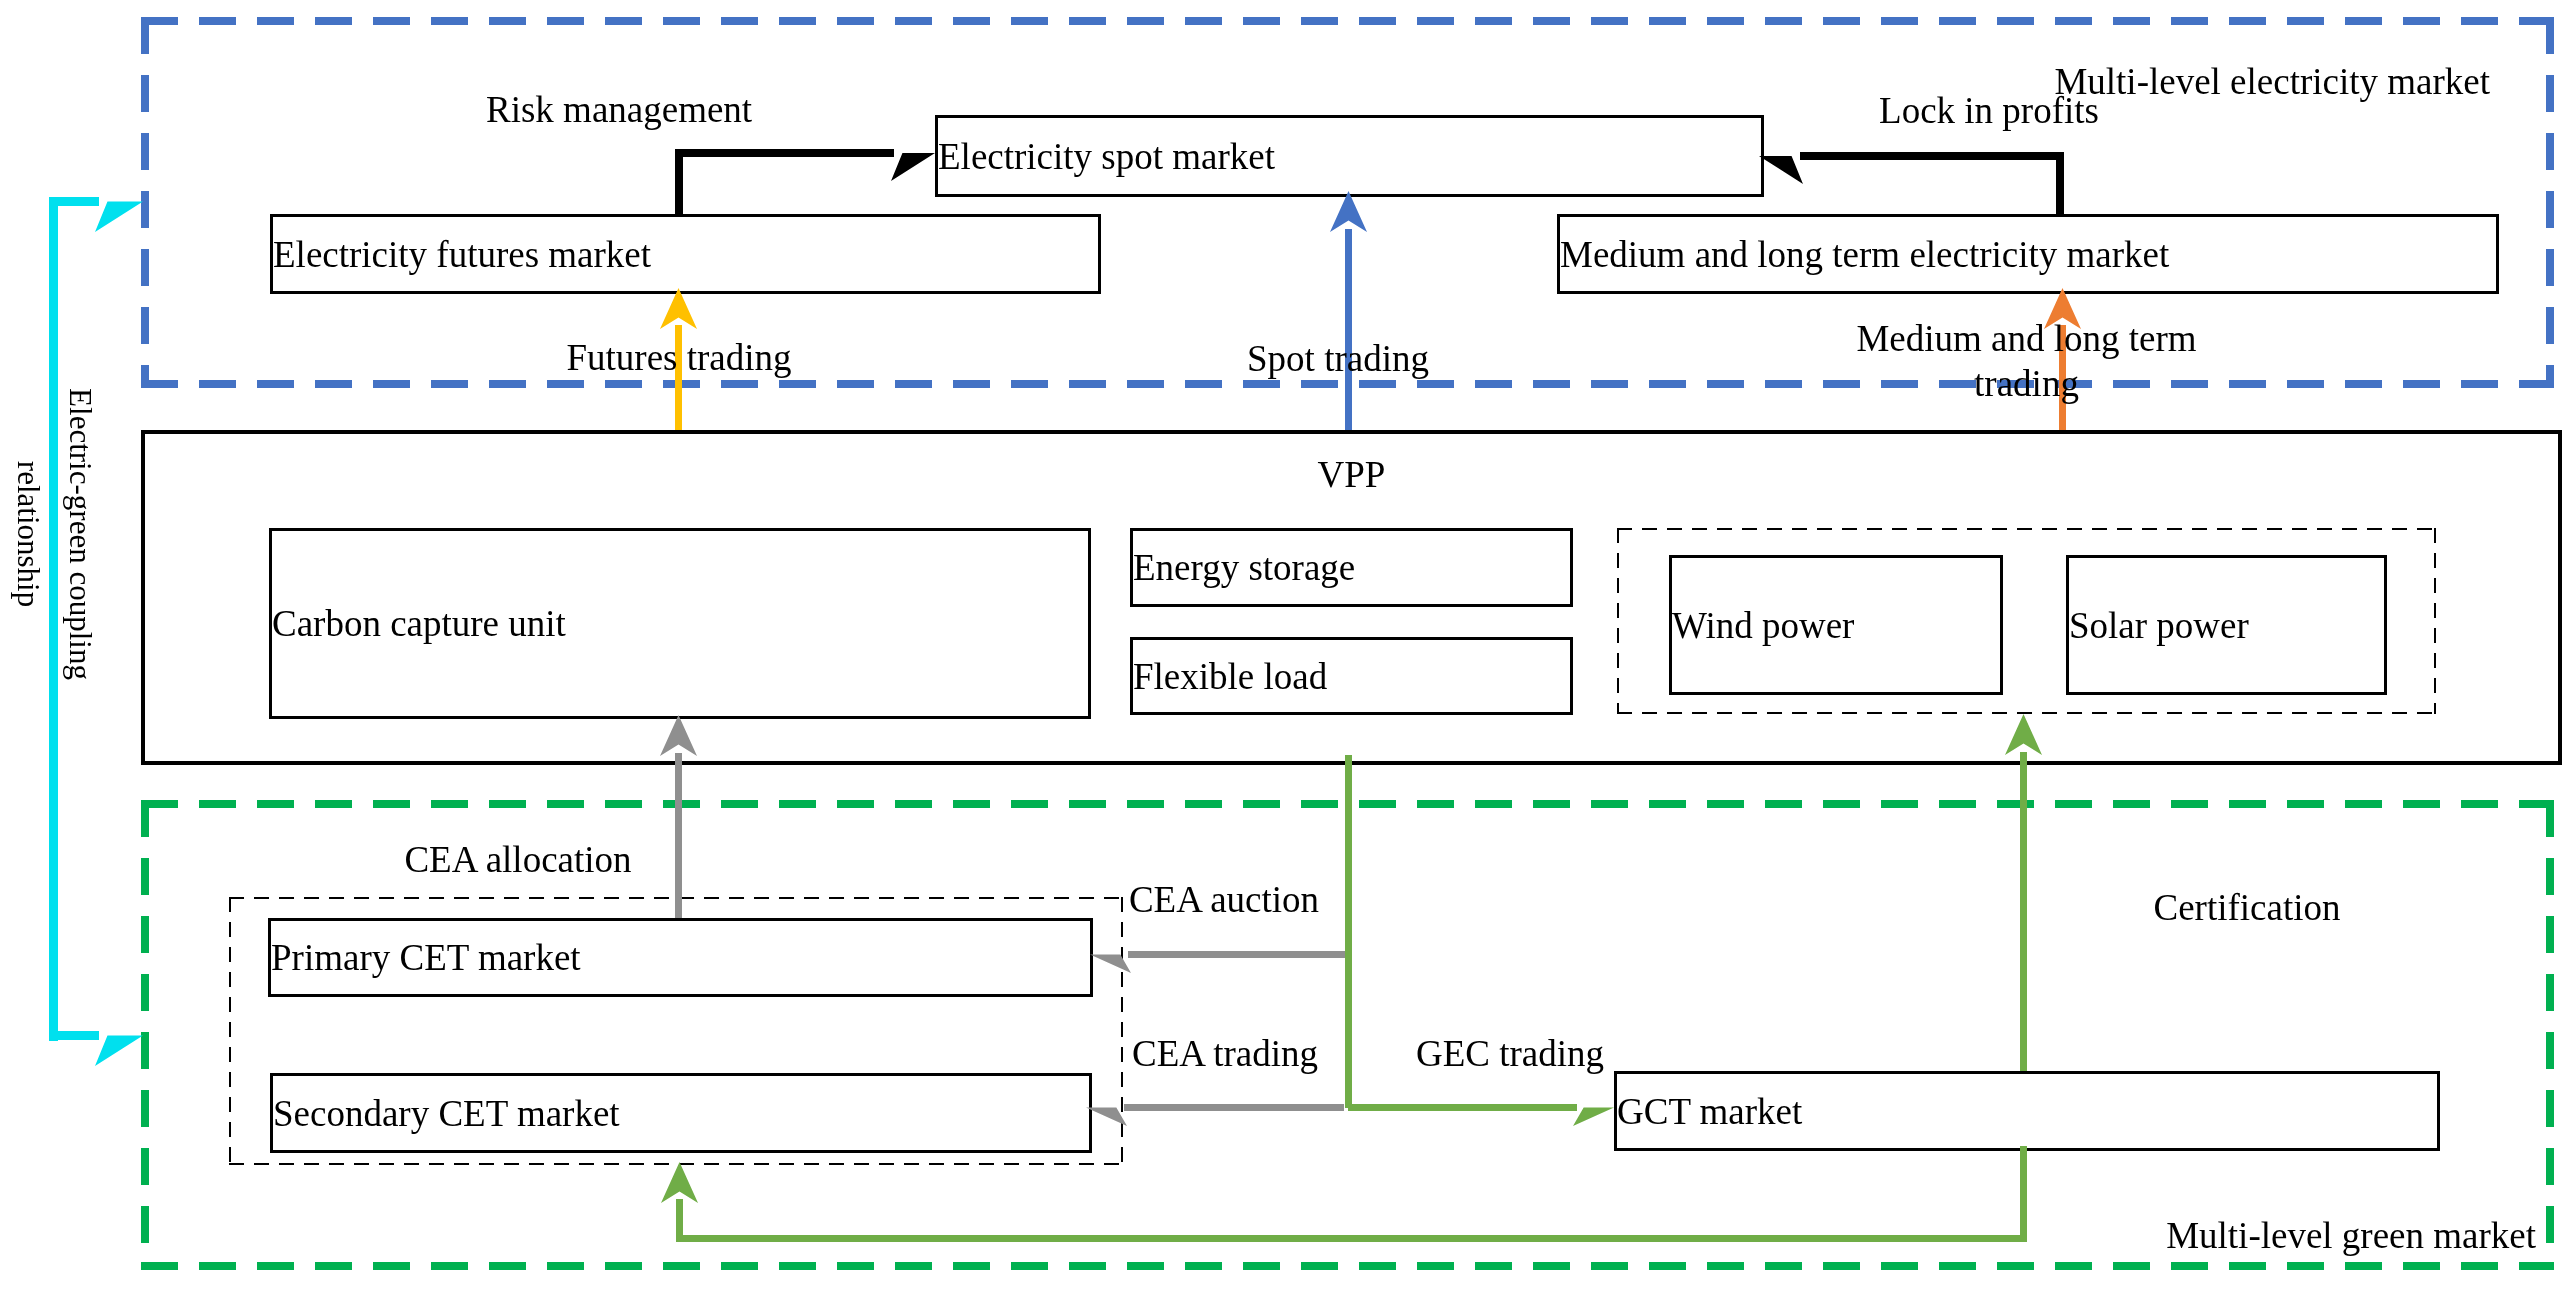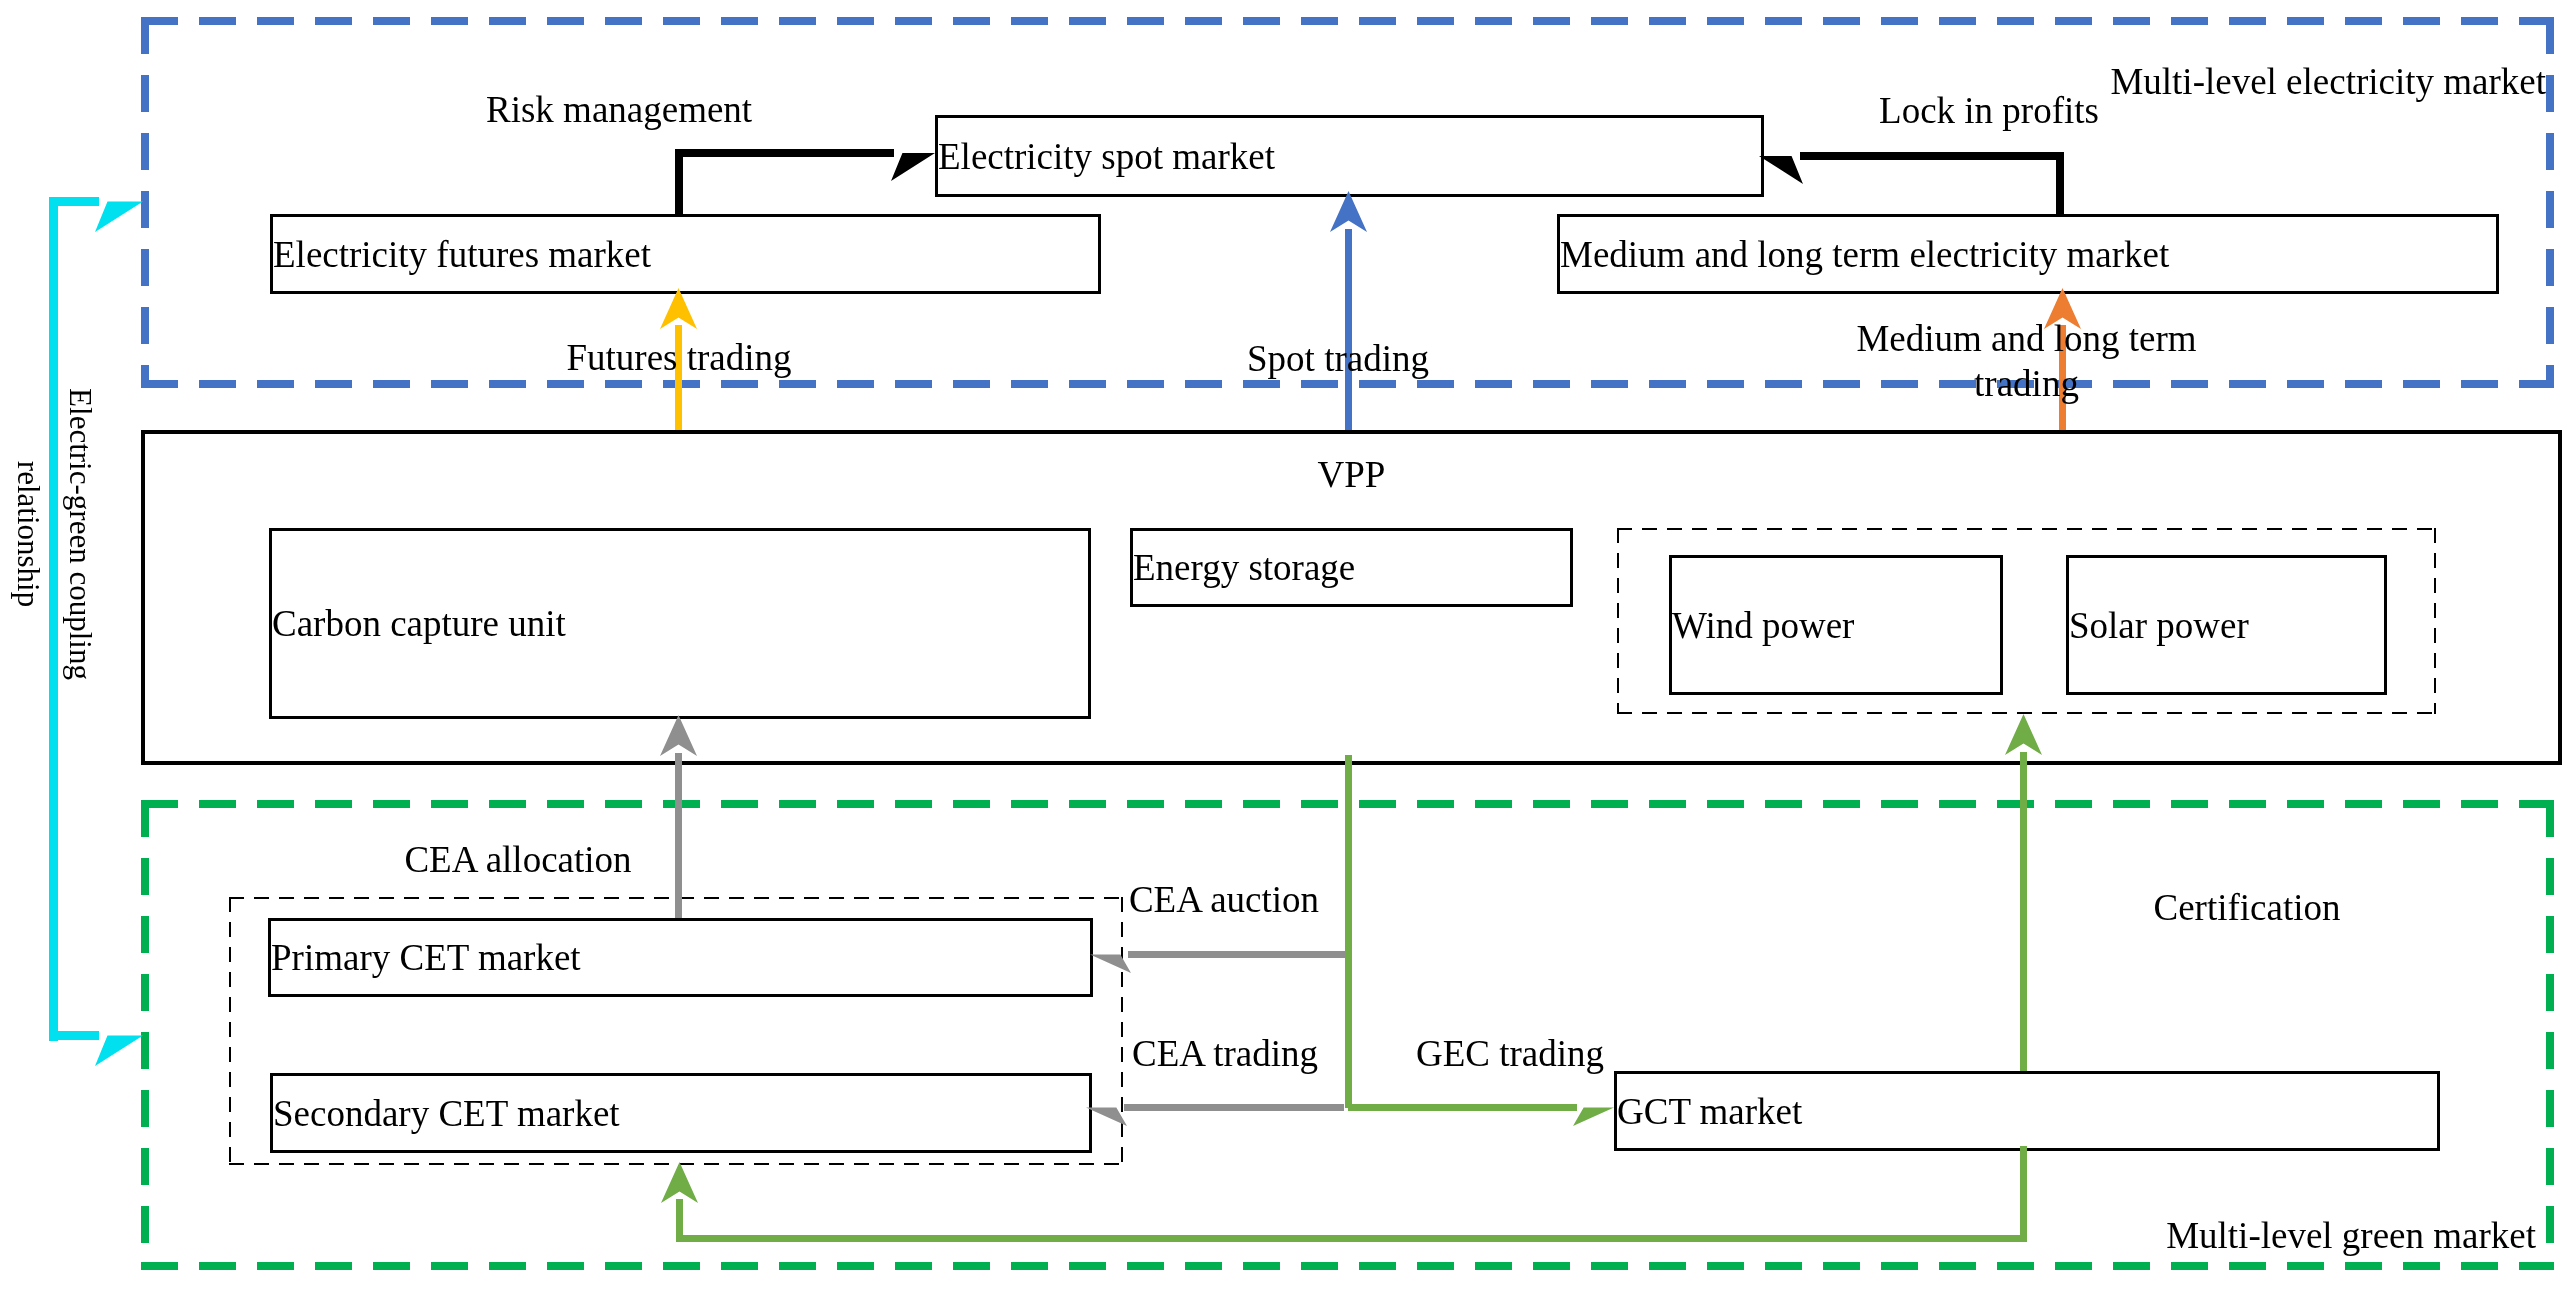--- a/index.html
+++ b/index.html
@@ -61,21 +61,21 @@
     font-size:31px;line-height:52px;
     text-align:center;white-space:nowrap;
   }
 </style>
 </head>
 <body>
 
 <div id="canvas">
 
   <div class="dashed-rect blue-dash" style="left:141px;top:16.6px;width:2413px;height:371px;"></div>
-  <div class="lbl right" style="left:1796px;top:61px;width:750px;">Multi-level electricity market</div>
+  <div class="lbl right" style="left:1740px;top:61px;width:750px;">Multi-level electricity market</div>
 
   <div style="position:absolute;left:141px;top:430px;width:2413px;height:327px;border:4px solid #000;background:#fff;"></div>
   <div class="lbl" style="left:1252px;top:454px;width:199px;">VPP</div>
 
   <div class="dashed-rect green-dash" style="left:141px;top:800px;width:2413px;height:470px;"></div>
   <div class="lbl right" style="left:1786px;top:1215px;width:750px;">Multi-level green market</div>
 
   <div class="box" style="left:270px;top:214px;width:825px;height:74px;">
     <span>Electricity futures market</span>
   </div>
@@ -110,20 +110,23 @@
   <div class="lbl" style="left:1834px;top:316px;width:385px;line-height:45px;">
     <div>Medium and long term</div>
     <div>trading</div>
   </div>
 
   <div class="box" style="left:269px;top:528px;width:816px;height:185px;">
     <span>Carbon capture unit</span>
   </div>
   <div class="box" style="left:1130px;top:528px;width:437px;height:73px;">
     <span>Energy storage</span>
+  </div>
+  <div class="box" style="left:1130px;top:637px;width:437px;height:72px;">
+    <span>Flexible load</span>
   </div>
   <div class="dashed-rect thin-dash" style="left:1617px;top:528px;width:819px;height:186px;"></div>
   <div class="box" style="left:1669px;top:555px;width:328px;height:134px;">
     <span>Wind power</span>
   </div>
   <div class="box" style="left:2066px;top:555px;width:315px;height:134px;">
     <span>Solar power</span>
   </div>
 
   <div class="dashed-rect thin-dash" style="left:229px;top:897px;width:894px;height:268px;"></div>

